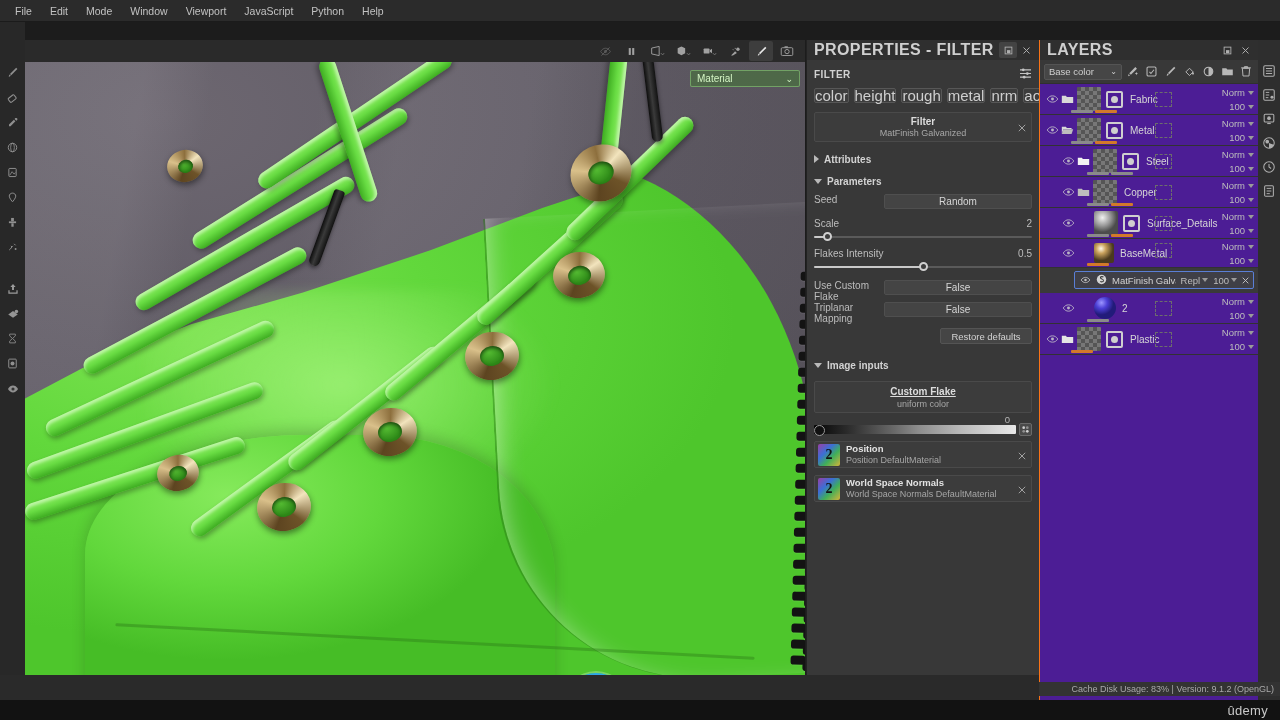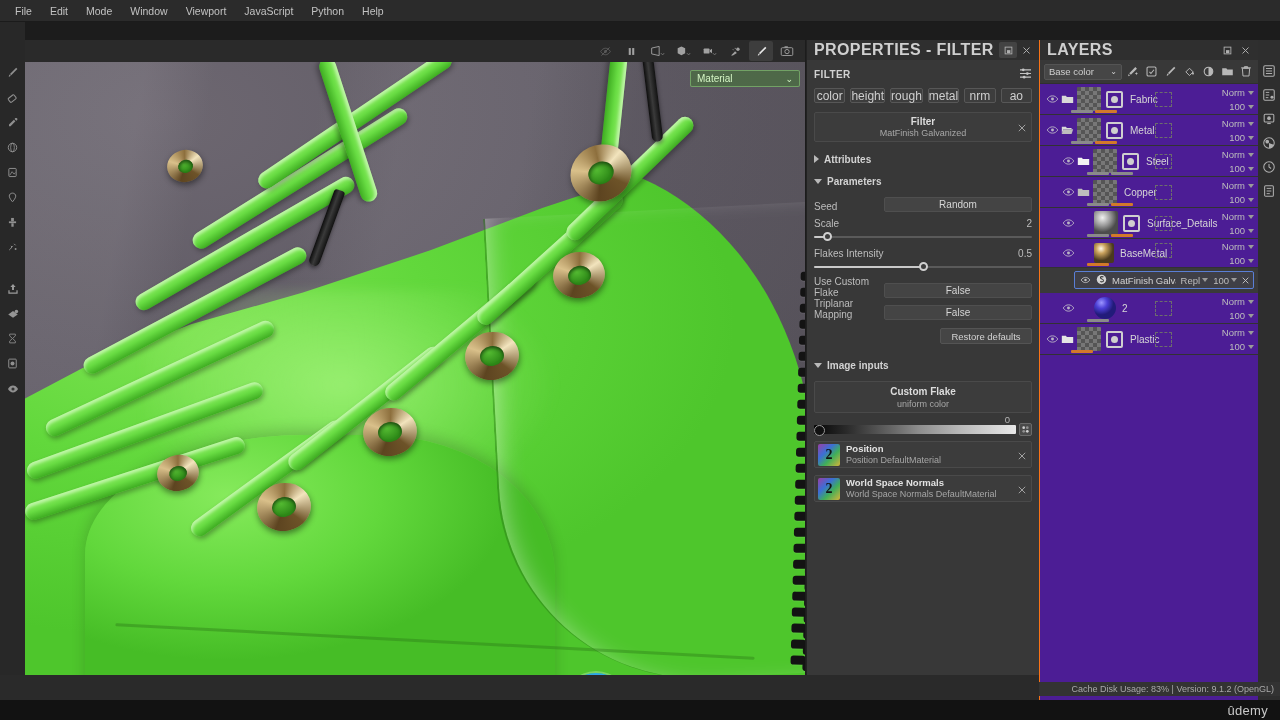--- a/index.html
+++ b/index.html
@@ -167,37 +167,37 @@
   .pt-btn.box{ background:#484848; }
 
   .props-body{ padding:8px 7px 0 7px; }
   .sec-head{ display:flex; align-items:center; justify-content:space-between; margin-bottom:7px; }
   .sec-head .t{ font-size:10px; font-weight:bold; letter-spacing:.4px; color:#d2d2d2; }
 
   .chan-row{ display:flex; gap:5px; margin-bottom:9px; }
   .chan{
     flex:1; height:15px; border:1px solid #575757; border-radius:2px;
     background:#3d3d3d; display:flex; align-items:center; justify-content:center;
-    font-size:12px; color:#cfcfcf;
+    font-size:15px; color:#cfcfcf;
   }
 
   .filter-card{
     border:1px solid #4a4a4a; background:#3c3c3c; border-radius:2px;
     height:30px; position:relative; display:flex; flex-direction:column;
     align-items:center; justify-content:center; margin-bottom:8px;
   }
   .filter-card .l1{ font-size:10px; font-weight:bold; color:#dcdcdc; }
   .filter-card .l2{ font-size:9px; color:#a8a8a8; margin-top:1px; }
   .filter-card .x{ position:absolute; right:5px; top:9px; opacity:.75; }
 
   .acc{ display:flex; align-items:center; gap:5px; height:18px; font-size:10px; font-weight:bold; color:#d2d2d2; }
   .tri{ width:0;height:0; border-top:4px solid transparent; border-bottom:4px solid transparent; border-left:5px solid #b9b9b9; }
   .tri.open{ border-left:4px solid transparent; border-right:4px solid transparent; border-top:5px solid #b9b9b9; border-bottom:0; }
 
-  .pline{ display:flex; align-items:flex-end; height:18px; margin-top:4px; }
+  .pline{ display:flex; align-items:flex-start; height:18px; margin-top:4px; }
   .plabel{ width:70px; font-size:10px; color:#bdbdbd; }
   .pfield{
     flex:1; height:15px; background:#444; border:1px solid #4f4f4f; border-radius:2px;
     display:flex; align-items:center; justify-content:center; font-size:10px; color:#d6d6d6;
   }
   .slabel-row{ display:flex; justify-content:space-between; margin-top:6px; font-size:10px; color:#bdbdbd; }
   .slider{ position:relative; height:10px; margin-top:3px; }
   .srail{ position:absolute; top:4px; left:0; right:0; height:2px; background:#5a5a5a; border-radius:2px; }
   .sfill{ position:absolute; top:4px; left:0; height:2px; background:#c9c9c9; border-radius:2px; }
   .sknob{
@@ -209,21 +209,21 @@
     border:1px solid #545454; border-radius:2px; display:flex; align-items:center;
     justify-content:center; font-size:9.5px; color:#d3d3d3;
   }
   .rowend{ display:flex; }
 
   .custom-card{
     border:1px solid #4a4a4a; background:#3c3c3c; border-radius:2px; height:32px;
     display:flex; flex-direction:column; align-items:center; justify-content:center;
     margin-top:7px;
   }
-  .custom-card .l1{ font-size:10px; font-weight:bold; color:#dcdcdc; }
+  .custom-card .l1{ font-size:10px; font-weight:bold; color:#dcdcdc;text-decoration:underline; }
   .custom-card .l2{ font-size:9px; color:#a8a8a8; margin-top:2px; }
 
   .grad-wrap{ margin-top:12px; position:relative; }
   .grad-val{ position:absolute; right:22px; top:-11px; font-size:9.5px; color:#b6b6b6; }
   .grad-bar{
     height:9px; margin-right:16px; border-radius:1px;
     background:linear-gradient(90deg,#050505 0%,#2a2a2a 16%,#6a6a6a 40%,#8e8e8e 52%,#b8b8b8 72%,#e8e8e8 100%);
   }
   .grad-bar:before{
     content:""; position:absolute; left:0; top:0px; width:9px; height:9px; border-radius:50%;

